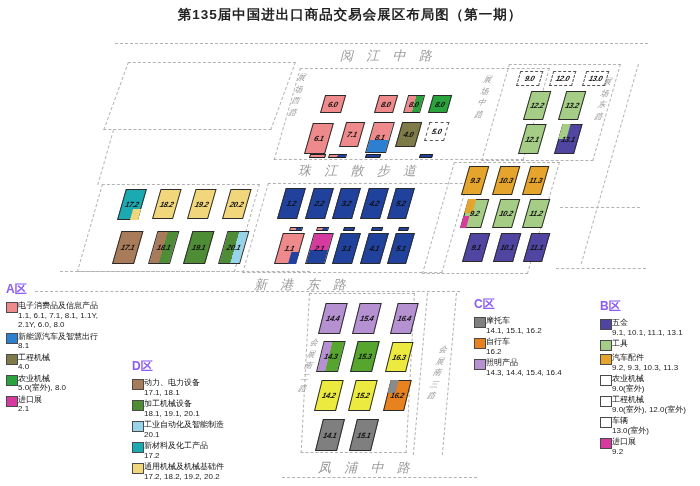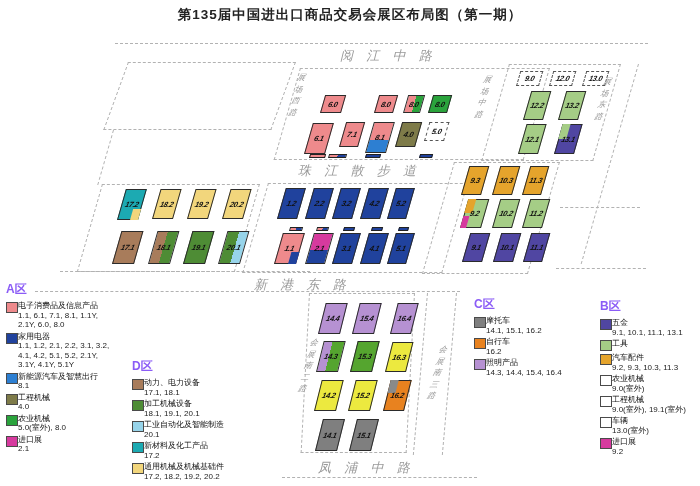--- a/index.html
+++ b/index.html
@@ -285,29 +285,20 @@
       <div class="ltitle">A区</div>
       <div class="litem">
         <div class="swatch" style="background: rgb(238, 138, 140);"></div>
         <div class="ltext">
           <div class="lname">电子消费品及信息产品</div>
           <div class="lnums">1.1, 6.1, 7.1, 8.1, 1.1Y,
 2.1Y, 6.0, 8.0</div>
         </div>
       </div>
       <div class="litem">
-        <div class="swatch" style="background: rgb(32, 66, 157);"></div>
-        <div class="ltext">
-          <div class="lname">家用电器</div>
-          <div class="lnums">1.1, 1.2, 2.1, 2.2, 3.1, 3.2,
-4.1, 4.2, 5.1, 5.2, 2.1Y,
-3.1Y, 4.1Y, 5.1Y</div>
-        </div>
-      </div>
-      <div class="litem">
         <div class="swatch" style="background: rgb(45, 127, 210);"></div>
         <div class="ltext">
           <div class="lname">新能源汽车及智慧出行</div>
           <div class="lnums">8.1</div>
         </div>
       </div>
       <div class="litem">
         <div class="swatch" style="background: rgb(126, 123, 73);"></div>
         <div class="ltext">
           <div class="lname">工程机械</div>
@@ -417,21 +408,21 @@
         <div class="swatch" style="background: rgb(255, 255, 255);"></div>
         <div class="ltext">
           <div class="lname">农业机械</div>
           <div class="lnums">9.0(室外)</div>
         </div>
       </div>
       <div class="litem">
         <div class="swatch" style="background: rgb(255, 255, 255);"></div>
         <div class="ltext">
           <div class="lname">工程机械</div>
-          <div class="lnums">9.0(室外), 19.1(室外)</div>
+          <div class="lnums">9.0(室外), 12.0(室外)</div>
         </div>
       </div>
       <div class="litem">
         <div class="swatch" style="background: rgb(255, 255, 255);"></div>
         <div class="ltext">
           <div class="lname">车辆</div>
           <div class="lnums">13.0(室外)</div>
         </div>
       </div>
       <div class="litem">

